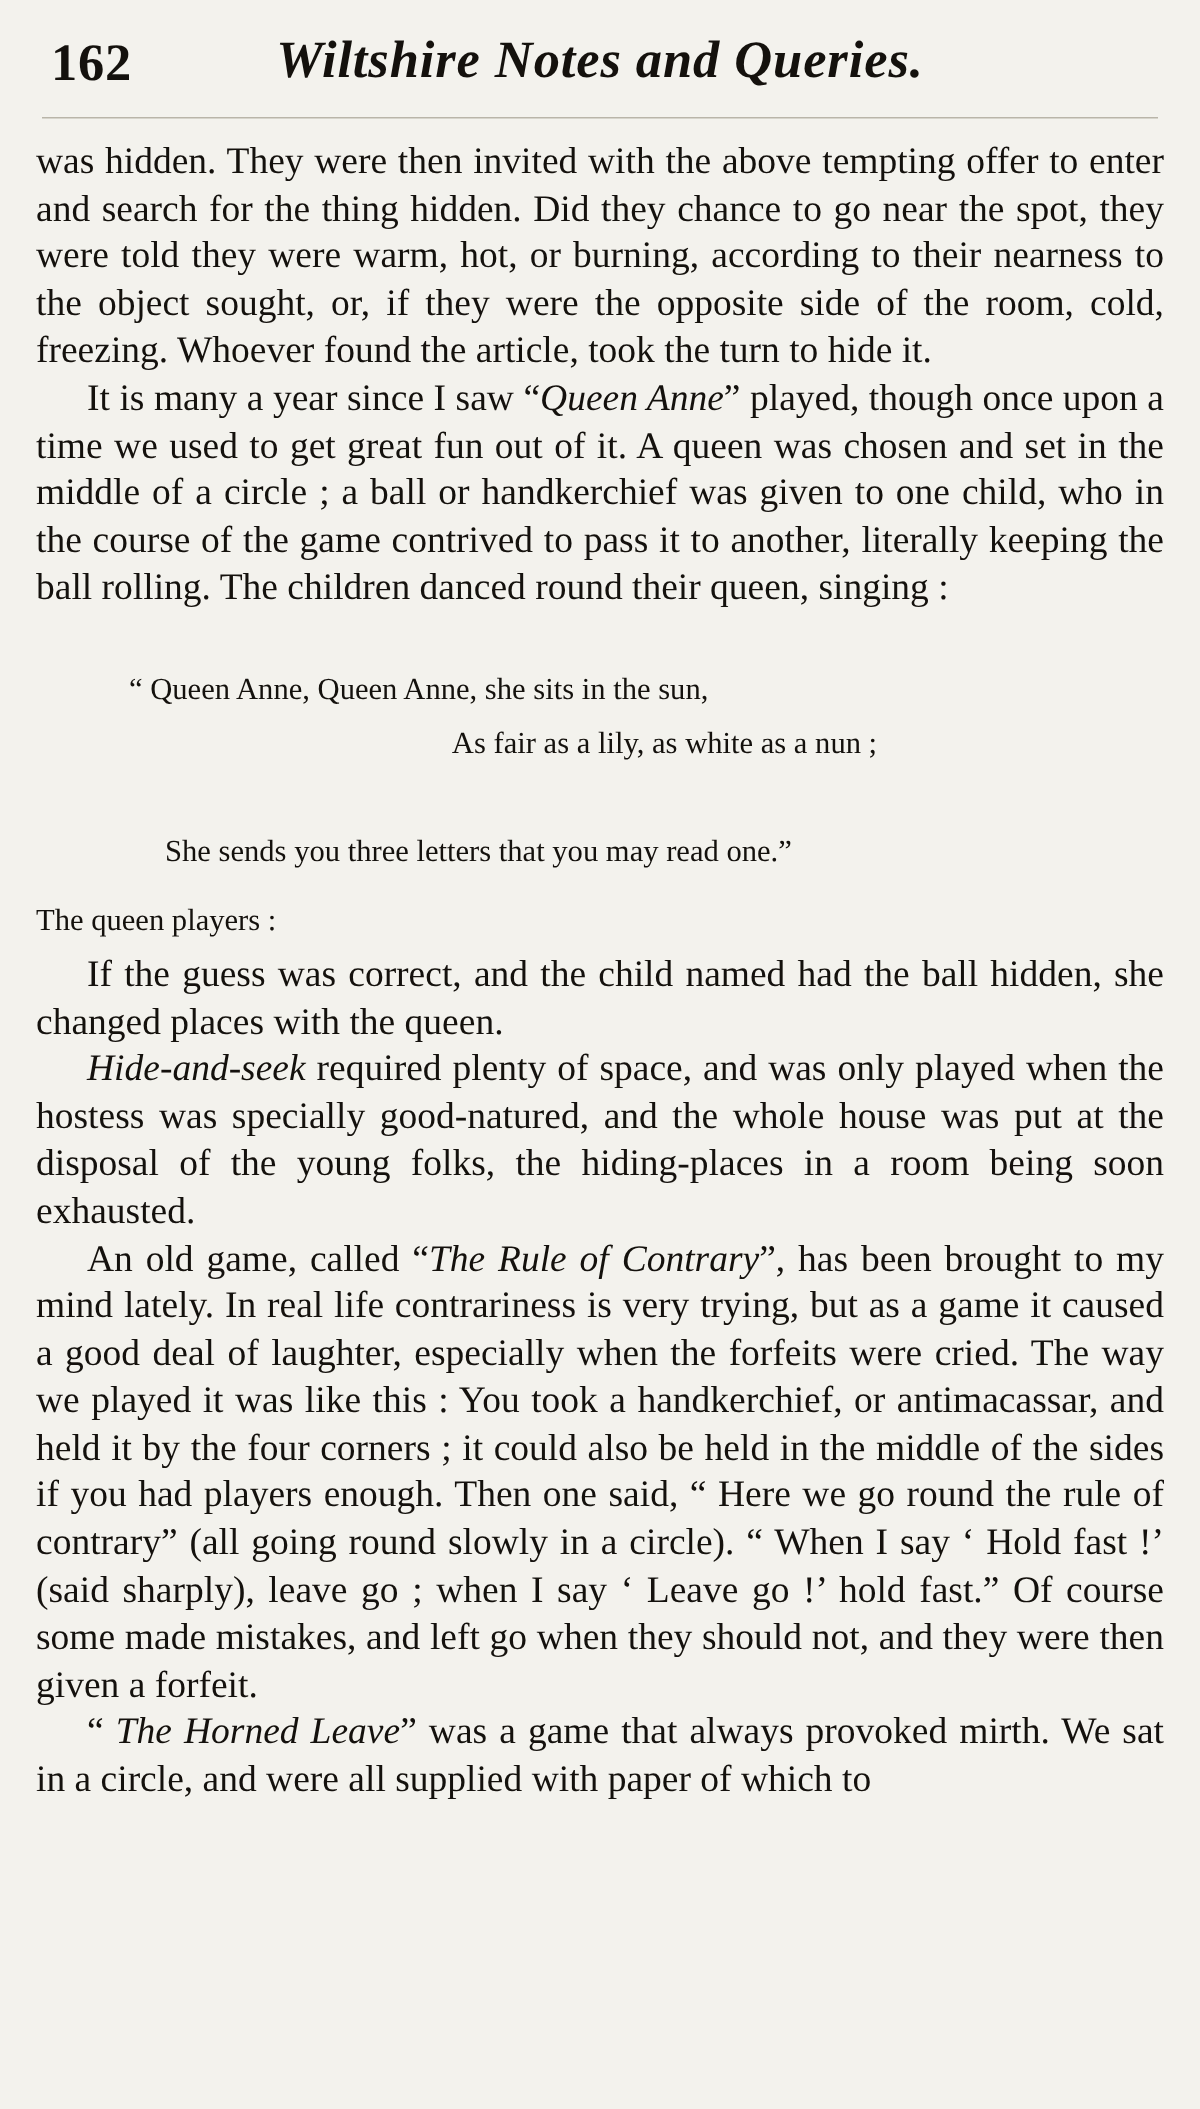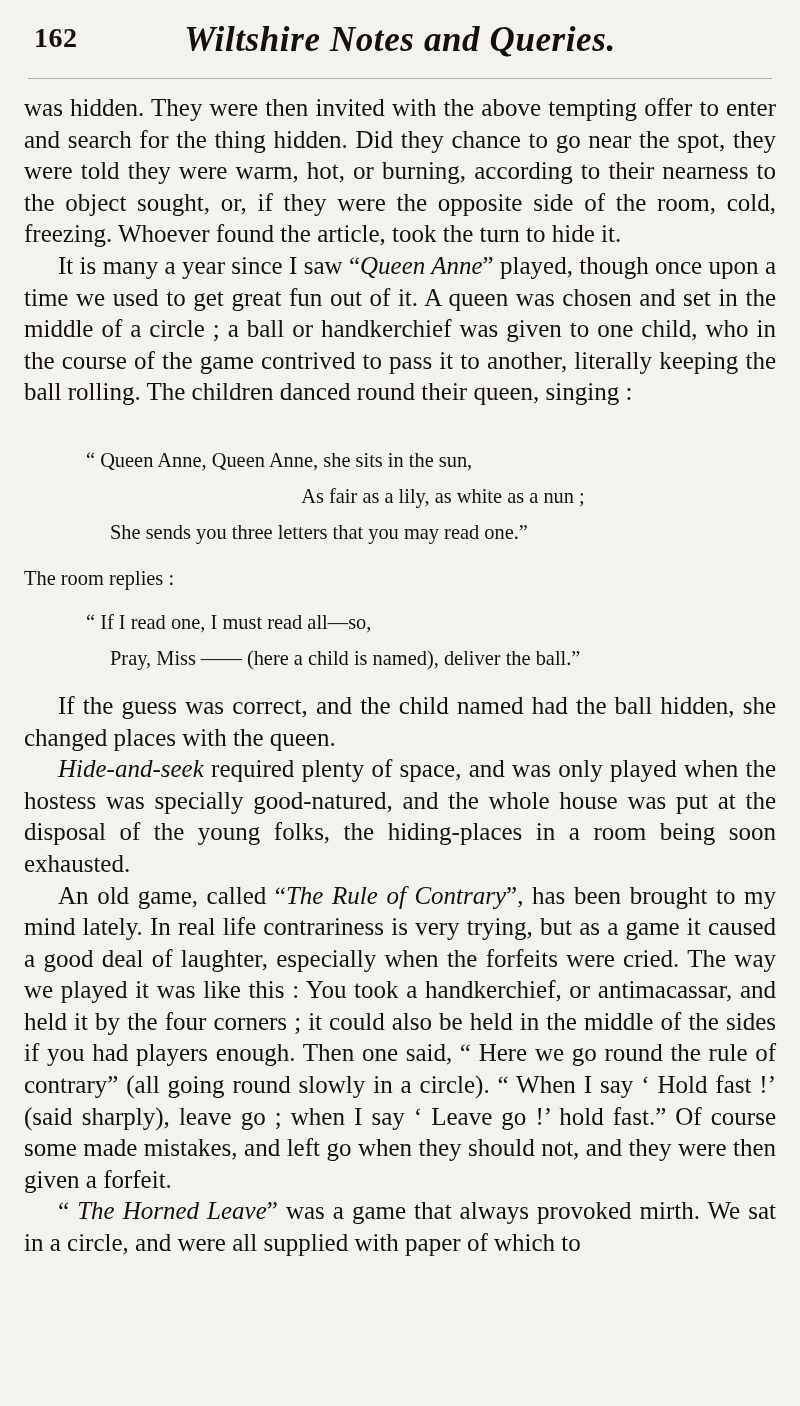--- a/index.html
+++ b/index.html
@@ -22,21 +22,21 @@
   .header {
     position: relative;
     height: 72px;
     padding: 0 34px;
     box-sizing: border-box;
   }
   .folio {
     position: absolute;
     left: 34px;
     top: 22px;
-    font-size: 28px;
+    font-size: 35px;
     font-weight: bold;
     letter-spacing: 0.5px;
     font-family: "Liberation Serif", "DejaVu Serif", serif;
   }
   .running-title {
     position: absolute;
     left: 0;
     right: 0;
     top: 20px;
     text-align: center;
@@ -74,21 +74,21 @@
   p.flush {
     text-indent: 0;
   }
   .verse {
     margin: 14px 0 10px 0;
     font-size: 20.4px;
     line-height: 36px;
   }
   .verse .l1 { padding-left: 62px; margin-top: 34px; }
   .verse .l2 { padding-left: 86px; text-align: center; }
-  .verse .l3 { padding-left: 86px; }
+  .verse .l3 { padding-left: 86px; margin-top: 36px; }
   .lead {
     margin: 12px 0 4px 0;
     font-size: 20.4px;
     line-height: 32px;
   }
   .verse2 {
     margin: 10px 0 14px 0;
     font-size: 20.4px;
     line-height: 36px;
   }
@@ -112,26 +112,22 @@
     <p class="flush">was hidden.   They were then invited with the above tempting offer to enter and search for the thing hidden.    Did they chance to go near the spot, they were told they were warm, hot, or burning, according to their nearness to the object sought, or, if they were the opposite side of the room, cold, freezing.   Whoever found the article, took the turn to hide it.</p>
 
     <p class="indent"><span>It is many a year since I saw “</span><i>Queen Anne</i><span>” played, though once upon a time we used to get great fun out of it.   A queen was chosen and set in the middle of a circle ; a ball or handkerchief was given to one child, who in the course of the game contrived to pass it to another, literally keeping the ball rolling. The children danced round their queen, singing :</span></p>
 
     <div class="verse">
       <div class="l1">“ Queen Anne, Queen Anne, she sits in the sun,</div>
       <div class="l2">As fair as a lily, as white as a nun ;</div>
       <div class="l3">She sends you three letters that you may read one.”</div>
     </div>
 
-    <div class="lead">The room replies :</div>
+    <div class="lead">The queen players :</div>
 
-    <div class="verse2">
-      <div class="l1">“ If I read one, I must read all—so,</div>
-      <div class="l2">Pray, Miss —— (here a child is named), deliver the ball.”</div>
-    </div>
 
     <p class="indent">If the guess was correct, and the child named had the ball hidden, she changed places with the queen.</p>
 
     <p class="indent"><i>Hide-and-seek</i><span> required plenty of space, and was only played when the hostess was specially good-natured, and the whole house was put at the disposal of the young folks, the hiding-places in a room being soon exhausted.</span></p>
 
     <p class="indent"><span>An old game, called “</span><i>The Rule of Contrary</i><span>”, has been brought to my mind lately.   In real life contrariness is very trying, but as a game it caused a good deal of laughter, especially when the forfeits were cried.   The way we played it was like this : You took a handkerchief, or antimacassar, and held it by the four corners ; it could also be held in the middle of the sides if you had players enough.   Then one said, “ Here we go round the rule of contrary” (all going round slowly in a circle).   “ When I say ‘ Hold fast !’ (said sharply), leave go ; when I say ‘ Leave go !’ hold fast.”   Of course some made mistakes, and left go when they should not, and they were then given a forfeit.</span></p>
 
     <p class="indent"><span>“ </span><i>The Horned Leave</i><span>” was a game that always provoked mirth. We sat in a circle, and were all supplied with paper of which to</span></p>
 
   </div>

